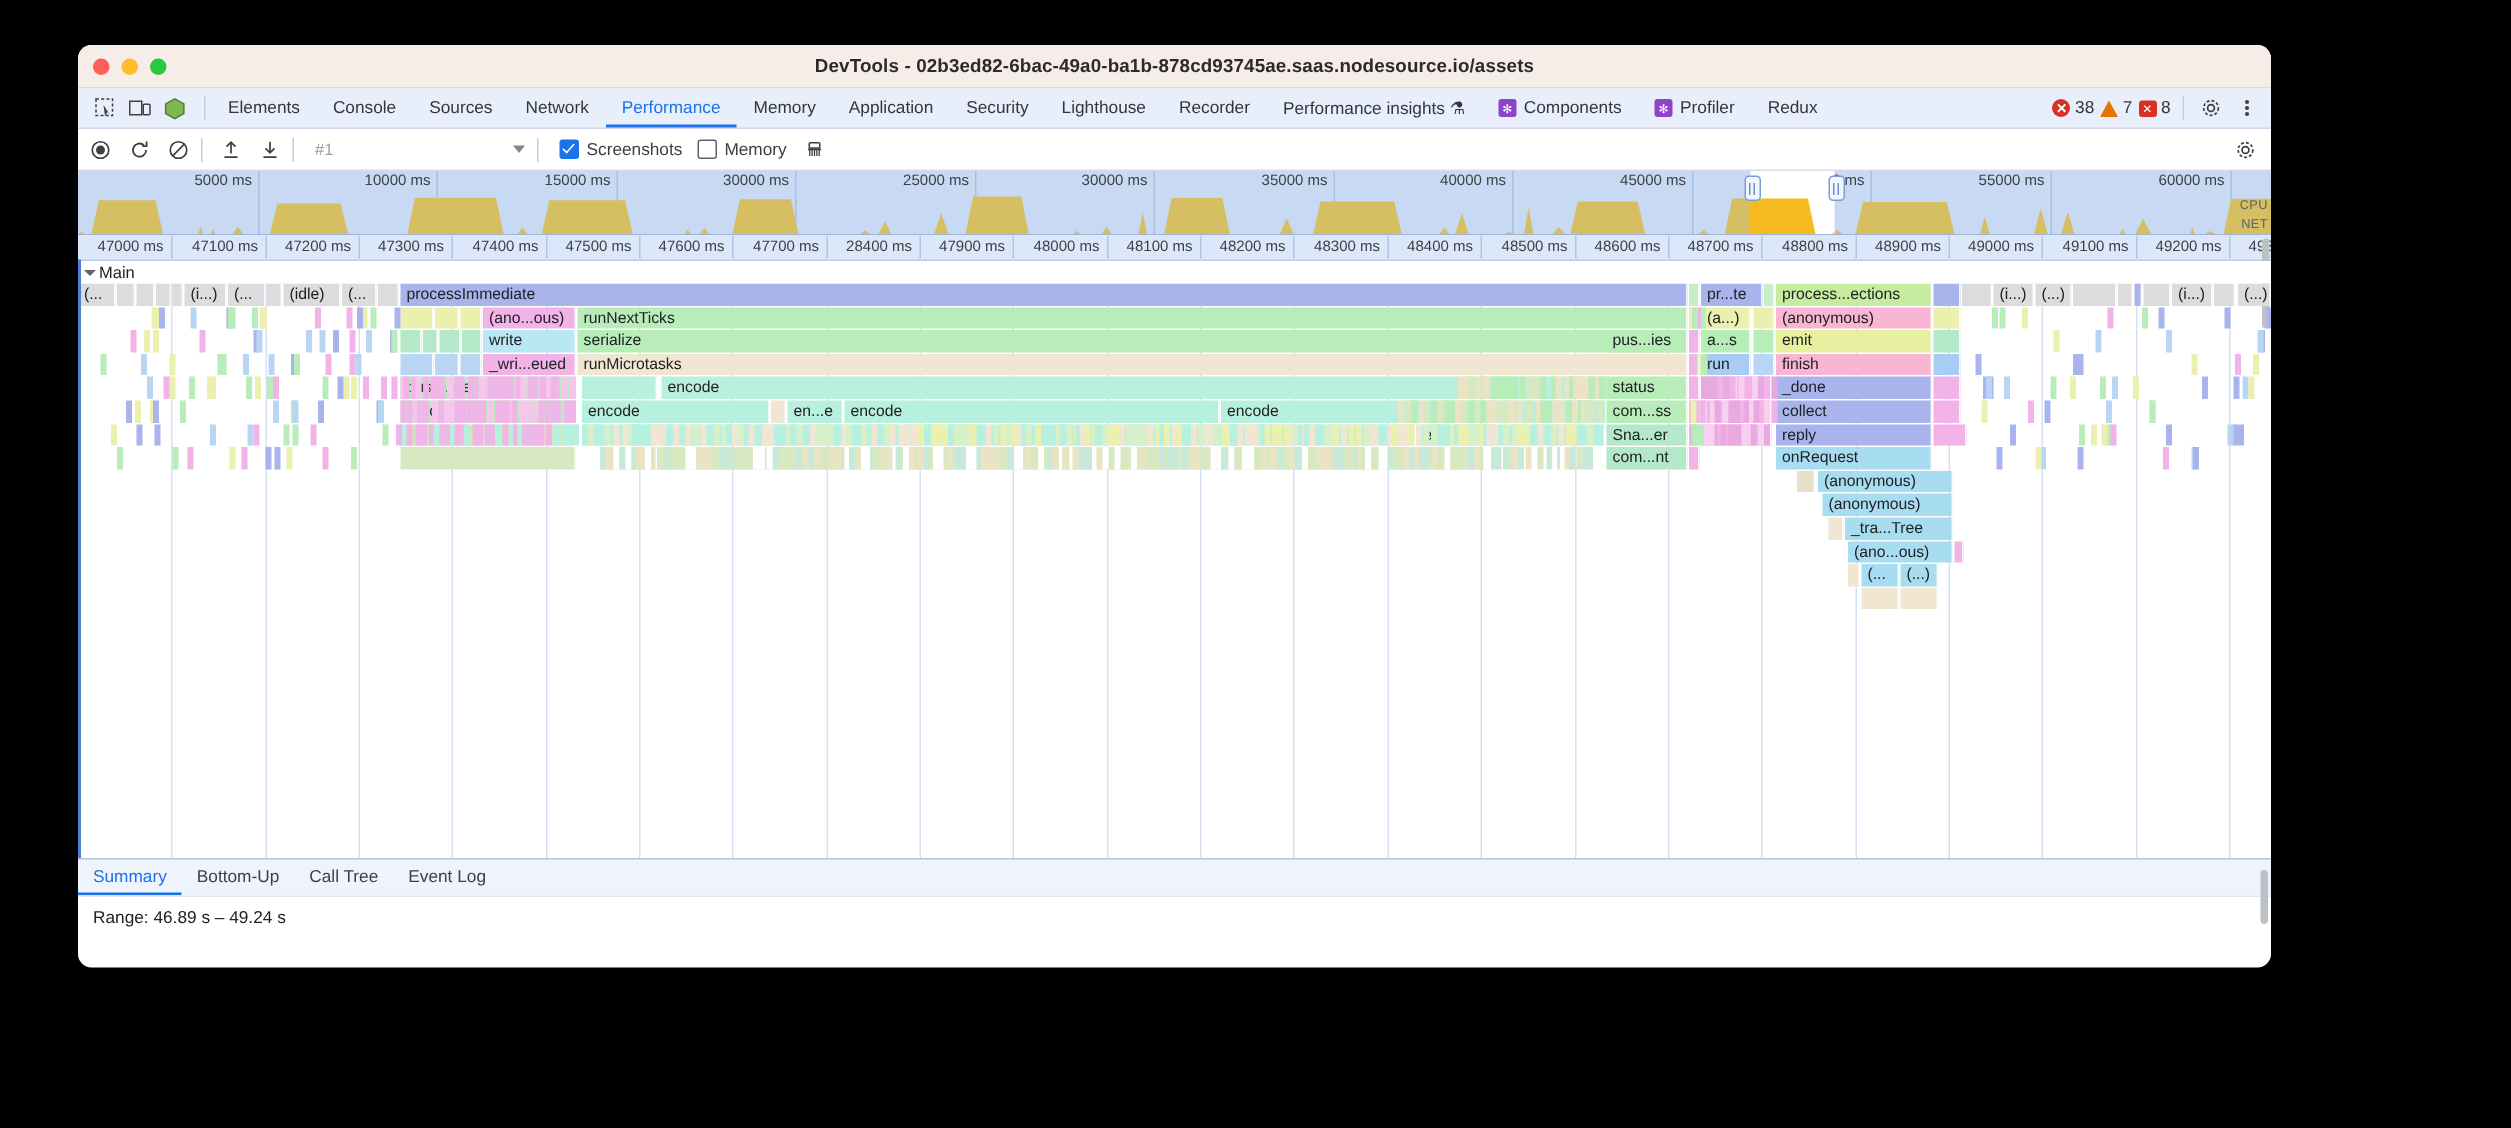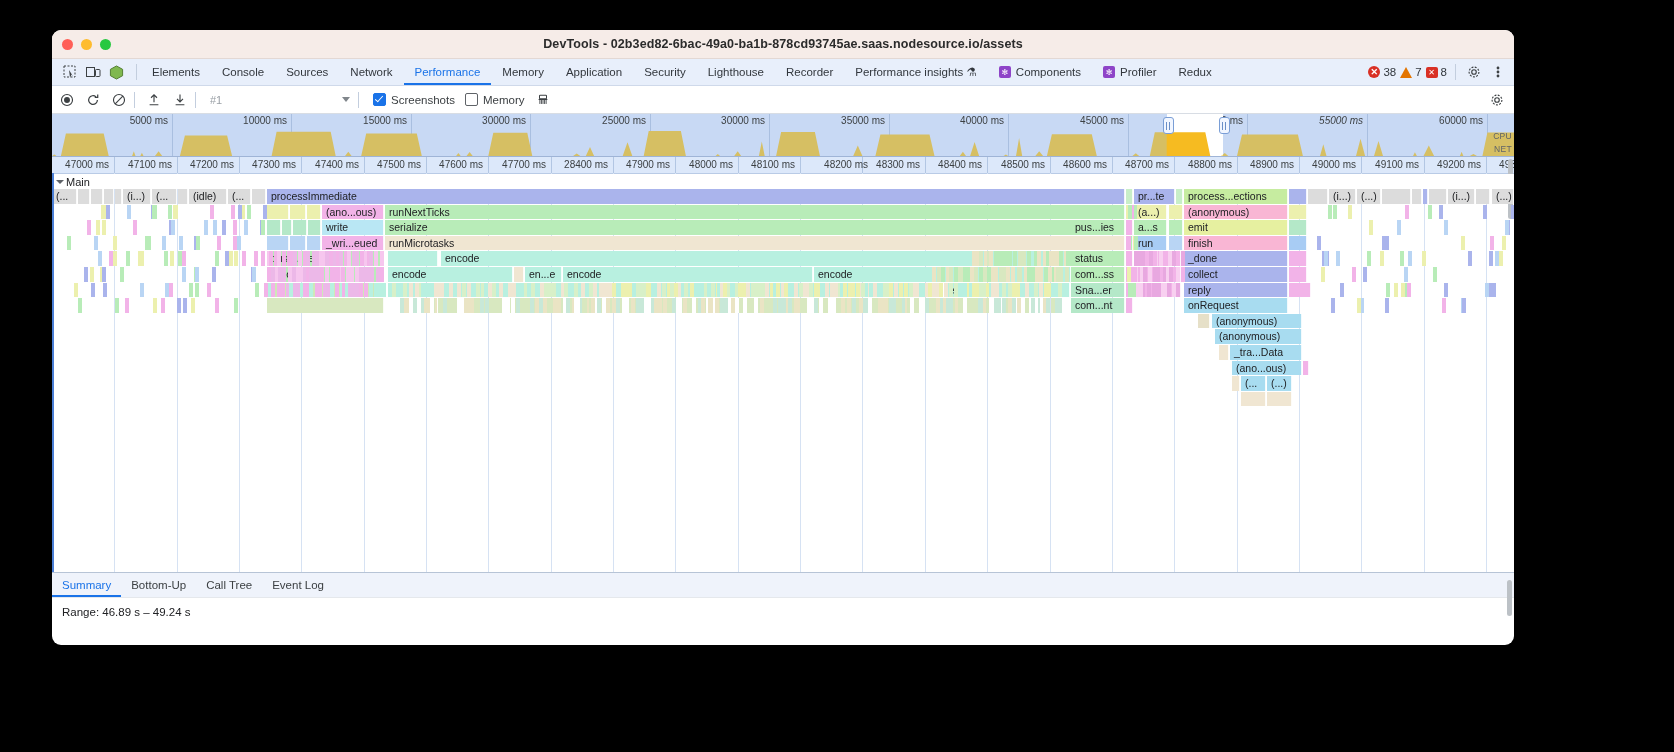--- a/index.html
+++ b/index.html
@@ -269,21 +269,21 @@
         <div class="ov-lbl" style="left: 717px;">30000 ms</div>
         <div class="ov-tick" style="left: 837px;"></div>
         <div class="ov-lbl" style="left: 837px;">35000 ms</div>
         <div class="ov-tick" style="left: 956px;"></div>
         <div class="ov-lbl" style="left: 956px;">40000 ms</div>
         <div class="ov-tick" style="left: 1076px;"></div>
         <div class="ov-lbl" style="left: 1076px;">45000 ms</div>
         <div class="ov-tick" style="left: 1195px;"></div>
         <div class="ov-lbl" style="left: 1195px;">50000 ms</div>
         <div class="ov-tick" style="left: 1315px;"></div>
-        <div class="ov-lbl" style="left: 1315px; font-style: italic;">55000 ms</div>
+        <div class="ov-lbl" style="left: 1315px;">55000 ms</div>
         <div class="ov-tick" style="left: 1435px;"></div>
         <div class="ov-lbl" style="left: 1435px;">60000 ms</div>
       </div>
     <svg class="cpu-canvas" id="cpu-svg" viewBox="0 0 1462 28" preserveAspectRatio="none">
         <path d="M0,28 L0.0,28.0 L2.3,26.4 L4.6,28.0 L8.9,28.0 L13.9,5.5 L51.7,5.5 L56.7,28.0 L80.1,28.0 L81.8,23.2 L83.5,28.0 L88.3,28.0 L89.9,24.7 L91.5,28.0 L103.0,28.0 L106.6,23.2 L110.2,28.0 L127.9,28.0 L132.9,7.6 L175.1,7.6 L180.1,28.0 L219.6,28.0 L224.6,3.8 L278.7,3.8 L283.7,28.0 L293.0,28.0 L296.3,23.7 L299.6,28.0 L309.2,28.0 L314.2,5.5 L364.8,5.5 L369.8,28.0 L404.1,28.0 L406.4,25.0 L408.7,28.0 L414.5,28.0 L417.6,23.9 L420.7,28.0 L436.3,28.0 L441.3,4.8 L475.3,4.8 L480.3,28.0 L521.1,28.0 L524.7,25.5 L528.3,28.0 L533.8,28.0 L538.0,19.1 L542.1,28.0 L570.7,28.0 L575.5,14.2 L580.3,28.0 L591.7,28.0 L596.7,3.0 L628.9,3.0 L633.9,28.0 L663.6,28.0 L665.8,25.9 L668.0,28.0 L682.2,28.0 L685.7,23.2 L689.2,28.0 L706.9,28.0 L709.8,13.5 L712.7,28.0 L724.1,28.0 L729.1,4.0 L762.9,4.0 L767.9,28.0 L801.2,28.0 L805.8,17.6 L810.4,28.0 L823.4,28.0 L828.4,6.4 L877.5,6.4 L882.5,28.0 L907.8,28.0 L910.9,23.7 L914.0,28.0 L918.1,28.0 L922.6,14.0 L927.1,28.0 L951.6,28.0 L953.9,26.4 L956.2,28.0 L964.0,28.0 L967.1,10.1 L970.2,28.0 L983.3,28.0 L987.2,23.2 L991.1,28.0 L994.9,28.0 L999.9,6.3 L1039.8,6.3 L1044.8,28.0 L1080.4,28.0 L1083.8,25.3 L1087.2,28.0 L1097.8,28.0 L1102.8,4.3 L1153.3,4.3 L1158.3,28.0 L1169.2,28.0 L1172.8,25.0 L1176.3,28.0 L1185.0,28.0 L1190.0,6.6 L1245.9,6.6 L1250.9,28.0 L1268.0,28.0 L1271.3,16.3 L1274.5,28.0 L1304.0,28.0 L1308.5,10.8 L1313.1,28.0 L1322.0,28.0 L1326.5,13.1 L1331.0,28.0 L1361.0,28.0 L1362.9,24.3 L1364.9,28.0 L1371.5,28.0 L1376.8,17.6 L1382.1,28.0 L1407.9,28.0 L1409.6,23.7 L1411.4,28.0 L1417.8,28.0 L1421.4,26.0 L1425.0,28.0 L1430.4,28.0 L1435.4,4.5 L1491.3,4.5 L1496.3,28.0 L1462,28 Z" fill="#d6bf63"></path>
       </svg>
     <div class="ov-rightlbl" style="top:17px">CPU</div>
     <div class="ov-rightlbl" style="top:30px">NET</div>
     <div class="sel-win" id="selwin" style="left: 1114.69px; width: 55.865px;"></div>
     <svg class="cpu-canvas" id="cpu-sel-svg" viewBox="0 0 1462 28" preserveAspectRatio="none" style="clip-path: inset(0px 291.449px 0px 1114.69px);">
@@ -319,21 +319,21 @@
         <div class="fr-lbl" style="left: 499px;">47700 ms</div>
         <div class="fr-tick" style="left: 561px;"></div>
         <div class="fr-lbl" style="left: 561px;">28400 ms</div>
         <div class="fr-tick" style="left: 623px;"></div>
         <div class="fr-lbl" style="left: 623px;">47900 ms</div>
         <div class="fr-tick" style="left: 686px;"></div>
         <div class="fr-lbl" style="left: 686px;">48000 ms</div>
         <div class="fr-tick" style="left: 748px;"></div>
         <div class="fr-lbl" style="left: 748px;">48100 ms</div>
         <div class="fr-tick" style="left: 810px;"></div>
-        <div class="fr-lbl" style="left: 810px; margin-left: 11px;">48200 ms</div>
+        <div class="fr-lbl" style="left: 810px;">48200 ms</div>
         <div class="fr-tick" style="left: 873px;"></div>
         <div class="fr-lbl" style="left: 873px;">48300 ms</div>
         <div class="fr-tick" style="left: 935px;"></div>
         <div class="fr-lbl" style="left: 935px;">48400 ms</div>
         <div class="fr-tick" style="left: 998px;"></div>
         <div class="fr-lbl" style="left: 998px;">48500 ms</div>
         <div class="fr-tick" style="left: 1060px;"></div>
         <div class="fr-lbl" style="left: 1060px;">48600 ms</div>
         <div class="fr-tick" style="left: 1122px;"></div>
         <div class="fr-lbl" style="left: 1122px;">48700 ms</div>
@@ -1190,21 +1190,21 @@
         </div>
         <div class="row">
           <div class="bar tiny" style="left: 1146px; width: 12px; background: rgb(230, 224, 200);"></div>
           <div class="bar" style="left: 1160px; width: 90px; background: rgb(168, 220, 240);">(anonymous)</div>
         </div>
         <div class="row">
           <div class="bar" style="left: 1163px; width: 87px; background: rgb(168, 220, 240);">(anonymous)</div>
         </div>
         <div class="row">
           <div class="bar tiny" style="left: 1167px; width: 10px; background: rgb(240, 230, 210);"></div>
-          <div class="bar" style="left: 1178px; width: 72px; background: rgb(168, 220, 240);">_tra...Data</div>
+          <div class="bar" style="left: 1178px; width: 72px; background: rgb(168, 220, 240);">_tra...Tree</div>
         </div>
         <div class="row">
           <div class="bar" style="left: 1180px; width: 70px; background: rgb(168, 220, 240);">(ano...ous)</div>
           <div class="bar tiny" style="left: 1251px; width: 6px; background: rgb(242, 179, 232);"></div>
         </div>
         <div class="row">
           <div class="bar tiny" style="left: 1180px; width: 8px; background: rgb(240, 230, 210);"></div>
           <div class="bar" style="left: 1189px; width: 25px; background: rgb(168, 220, 240);">(...</div>
           <div class="bar" style="left: 1215px; width: 25px; background: rgb(168, 220, 240);">(...)</div>
         </div>

